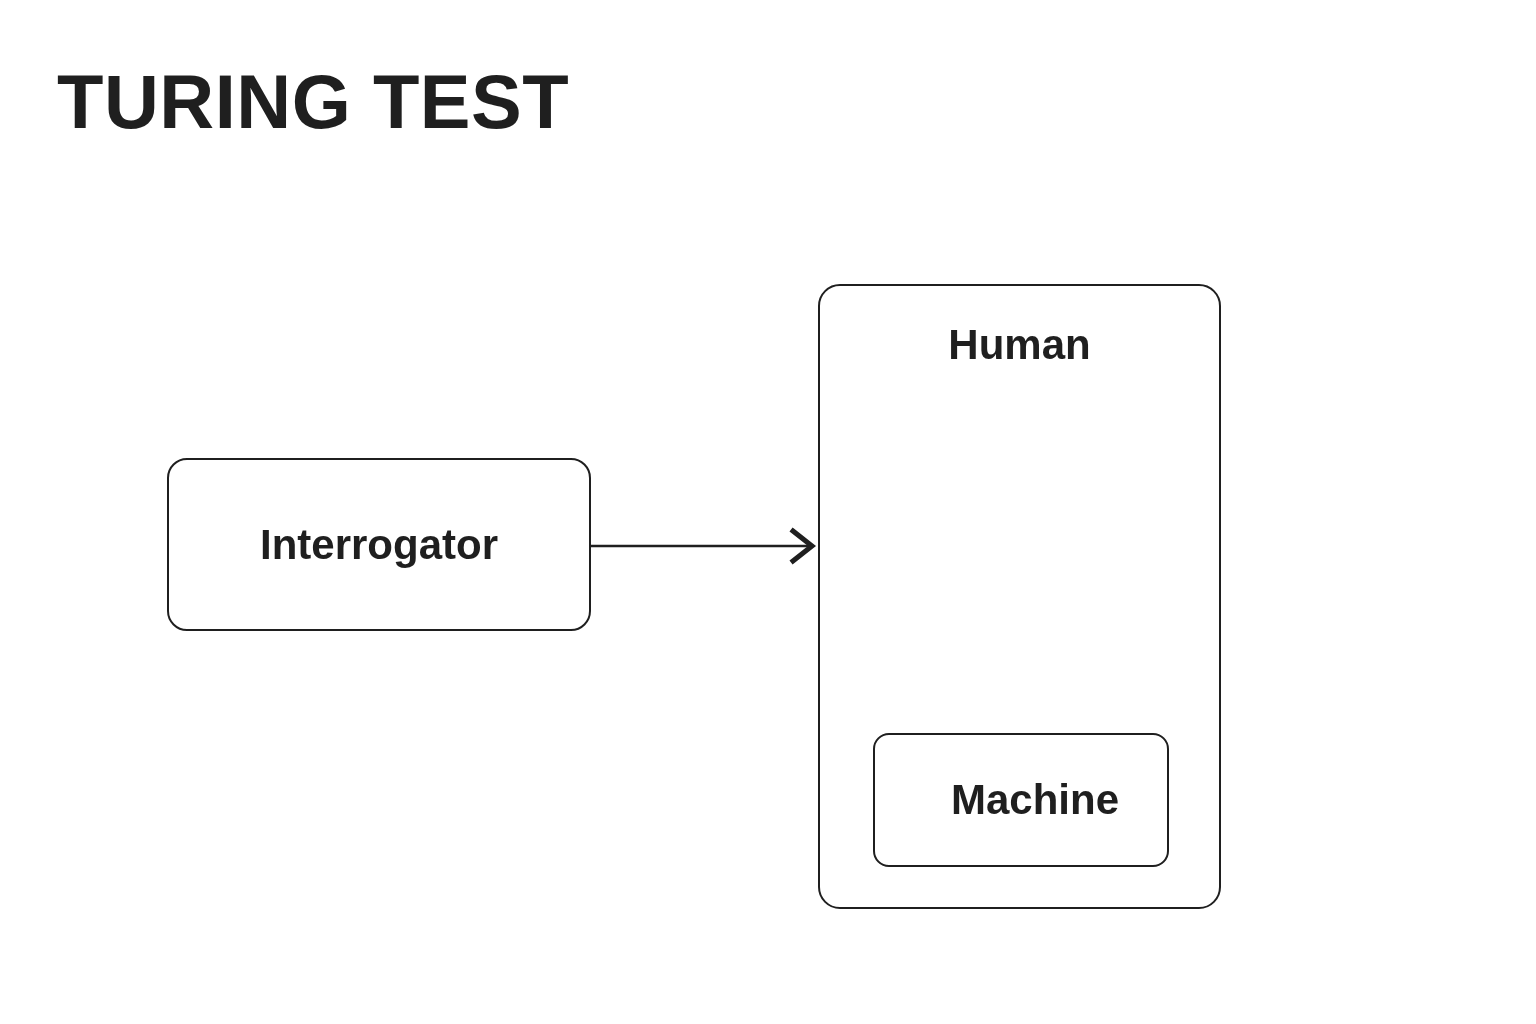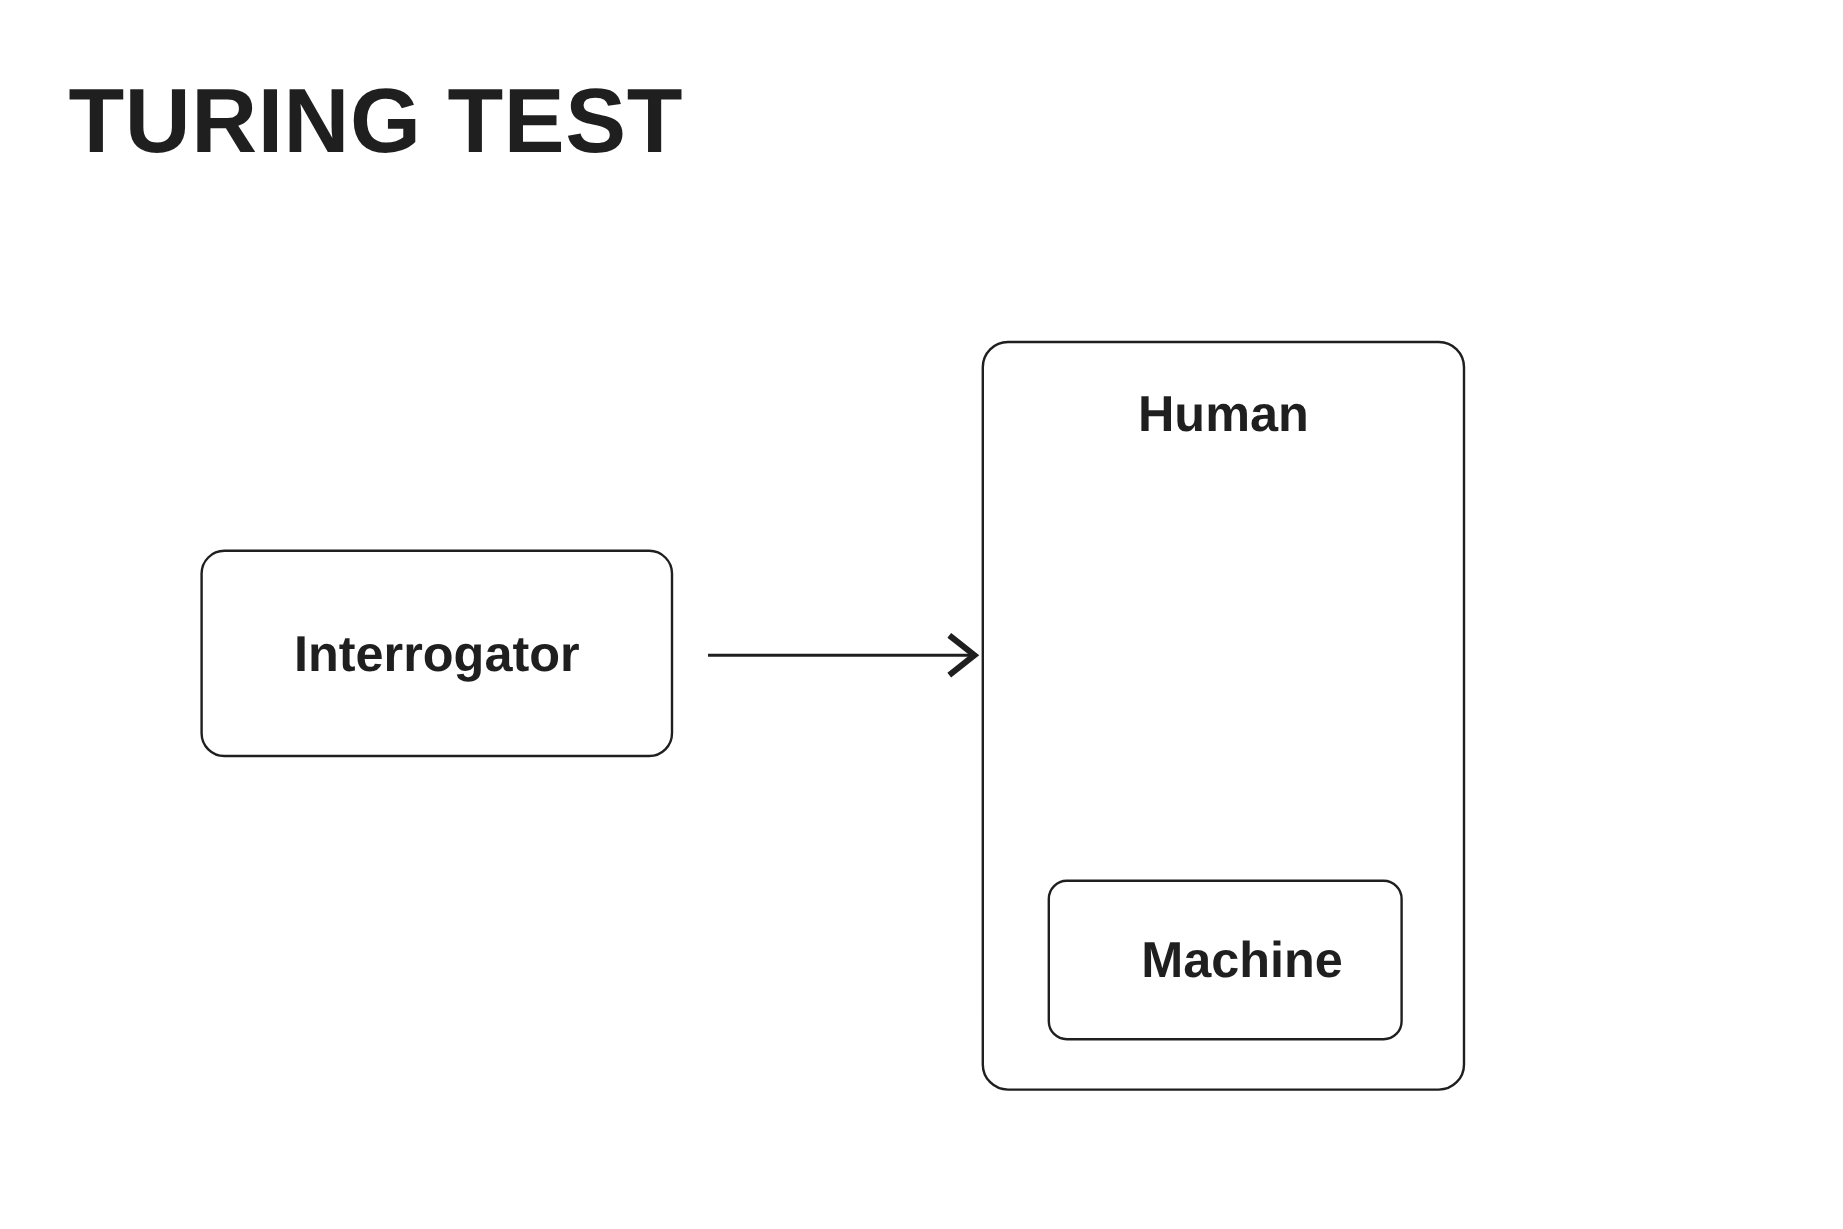--- a/index.html
+++ b/index.html
@@ -52,21 +52,21 @@
     font-weight: bold;
     color: #1f1f1f;
     line-height: 1;
     white-space: nowrap;
   }
 
   
   #node-interrogator {
     left: 167px;
     top: 458px;
-    width: 394px;
+    width: 424px;
     height: 173px;
     border-radius: 20px;
   }
 
   
   #node-human {
     left: 818px;
     top: 284px;
     width: 403px;
     height: 625px;

